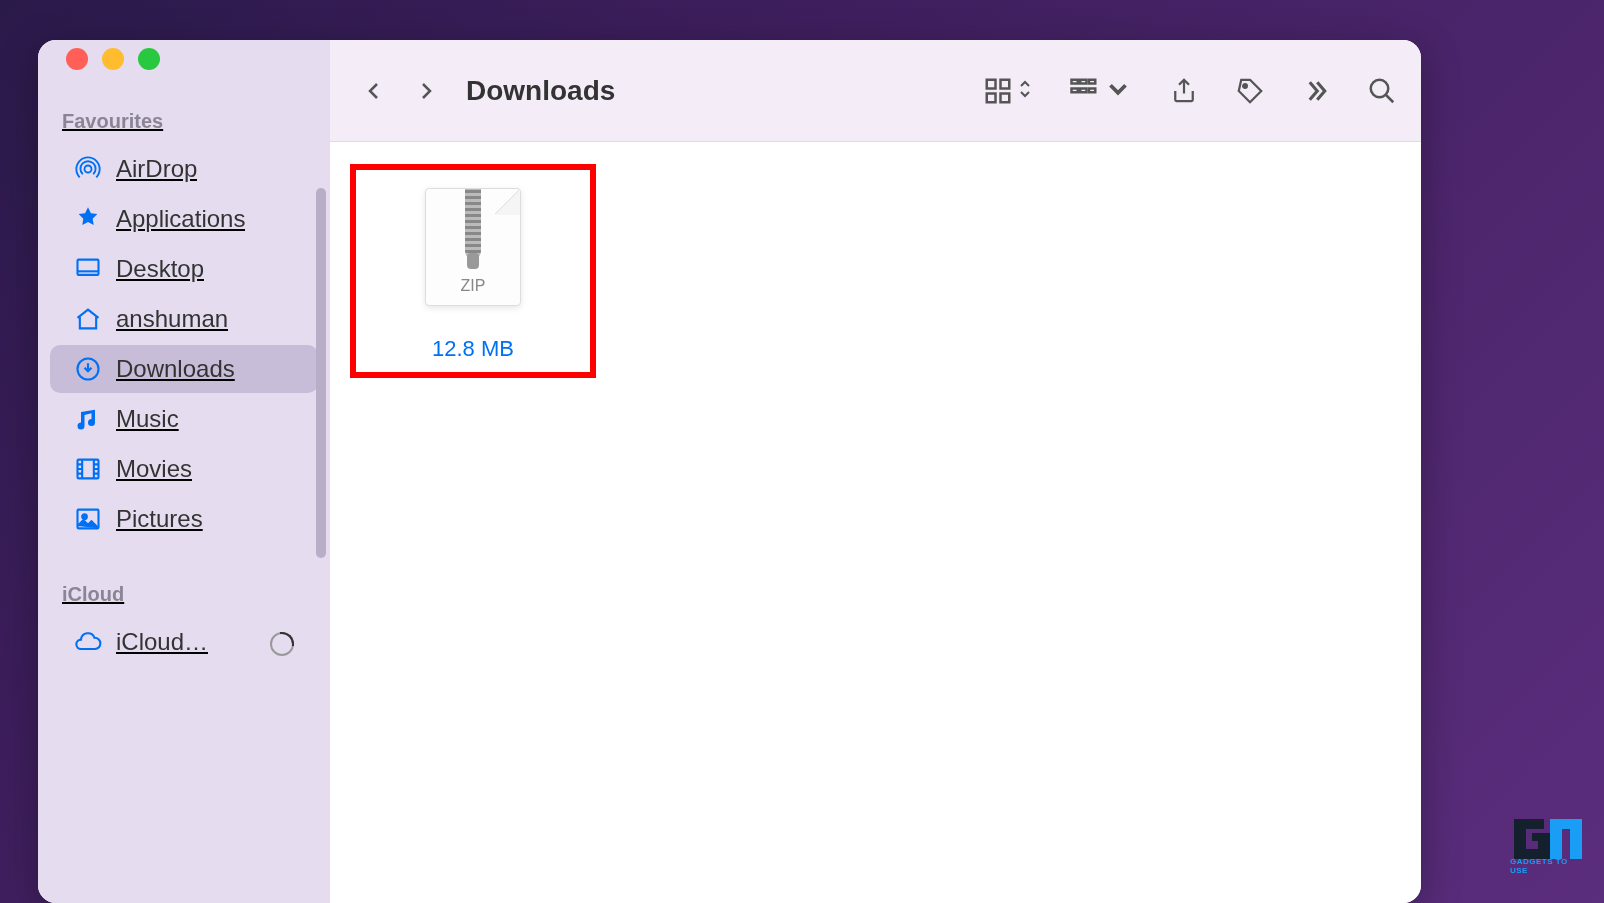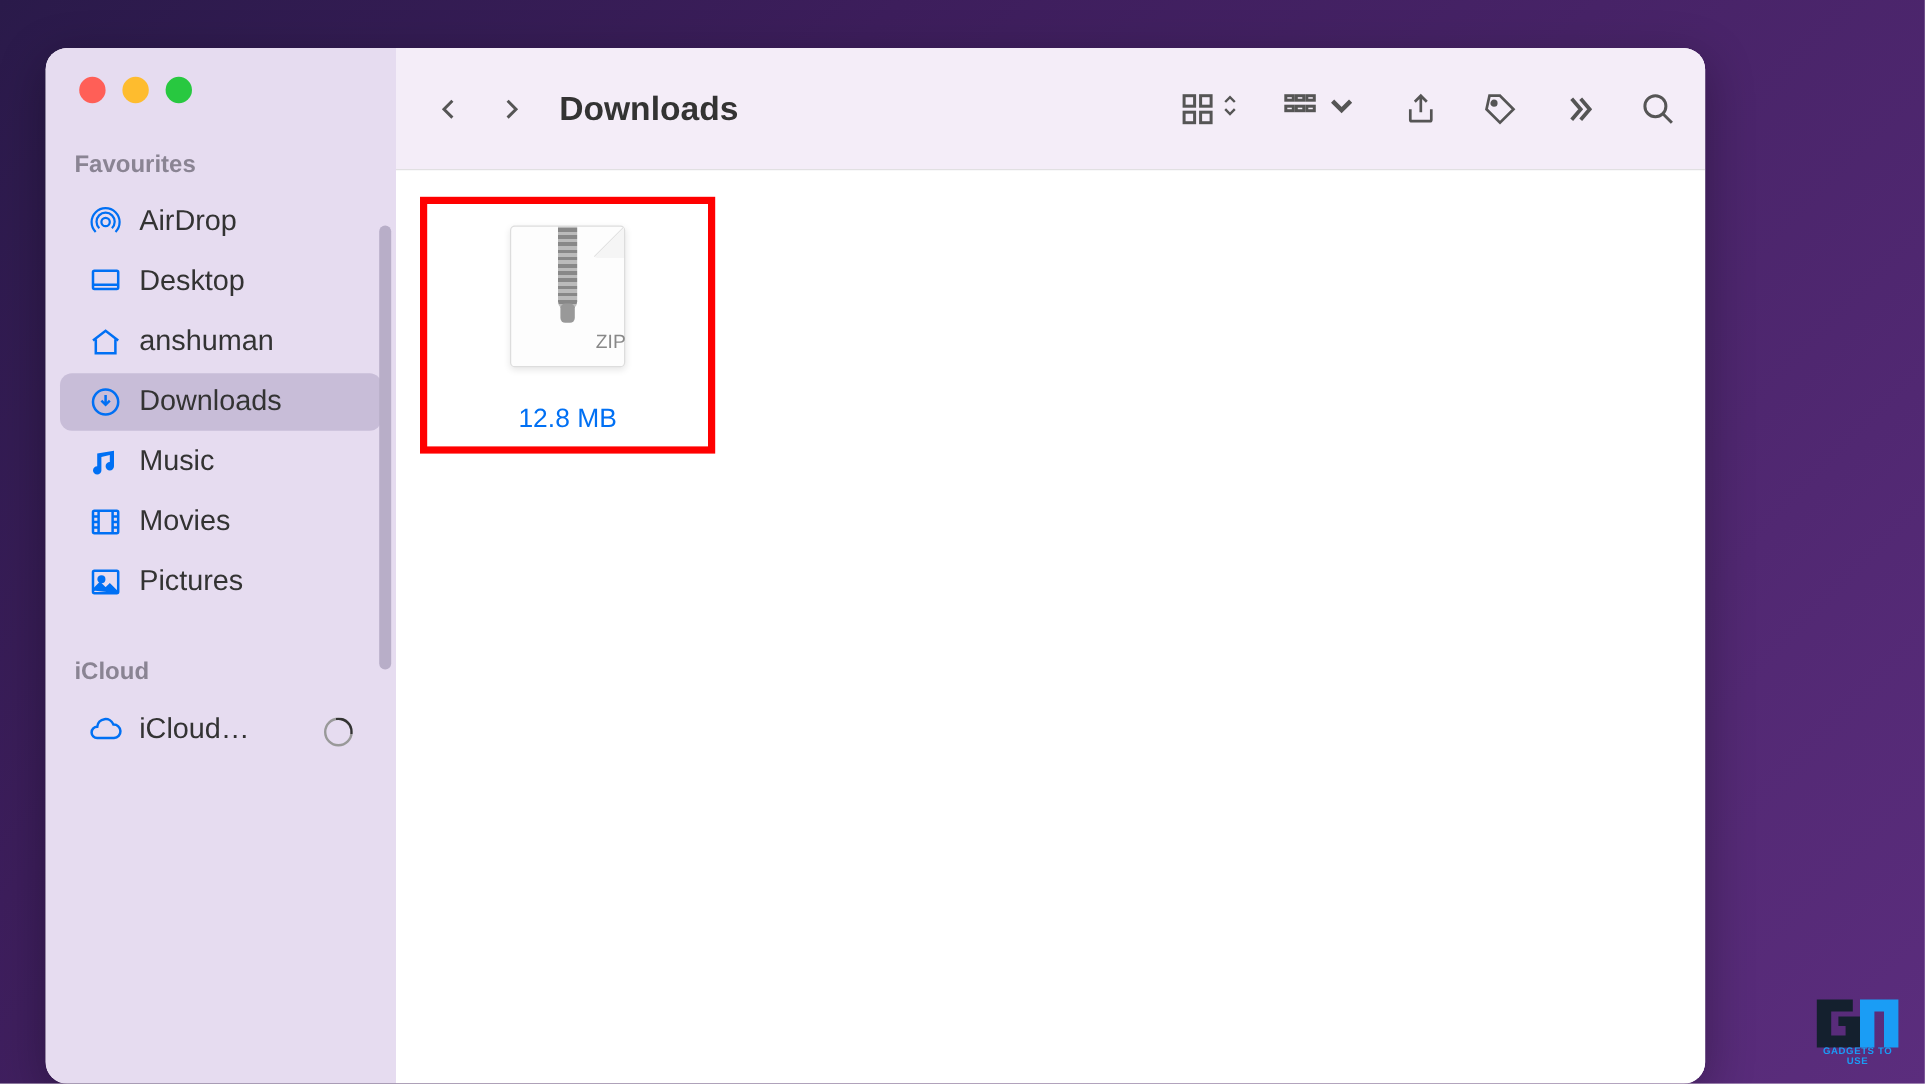--- a/index.html
+++ b/index.html
@@ -19,22 +19,23 @@
       height: 863px;
       background: #fff;
       border-radius: 18px;
       display: flex;
       overflow: hidden;
       box-shadow: 0 10px 40px rgba(0,0,0,0.3);
     }
     .sidebar {
       width: 292px;
       background: #e6dcf0;
-      padding: 24px 0 0 0;
+      padding: 8px 0 0 0;
       position: relative;
+      text-decoration: underline;
     }
     .traffic-lights {
       display: flex;
       gap: 14px;
       padding-left: 28px;
       margin-bottom: 40px;
     }
     .traffic-light {
       width: 22px;
       height: 22px;
@@ -160,21 +161,20 @@
     }
     .zip-icon {
       width: 96px;
       height: 118px;
       background: #fdfdfd;
       border: 1px solid #ddd;
       border-radius: 4px;
       position: relative;
       box-shadow: 0 2px 6px rgba(0,0,0,0.1);
       margin-bottom: 14px;
-      padding-left: 36px;
     }
     .zip-icon::before {
       content: '';
       position: absolute;
       top: 0;
       right: 0;
       width: 26px;
       height: 26px;
       background: linear-gradient(135deg, transparent 48%, #e0e0e0 50%, #f5f5f5 52%);
       border-bottom-left-radius: 4px;
@@ -215,25 +215,24 @@
       text-align: center;
       line-height: 1.35;
     }
     .file-size {
       font-size: 22px;
       color: #0070f4;
       margin-top: 16px;
     }
     .watermark {
       position: absolute;
-      bottom: 14px;
+      bottom: 28px;
       right: 18px;
       width: 76px;
       height: 64px;
-      text-align: center;
     }
     .watermark-text {
       position: absolute;
       bottom: 0;
       right: 0;
       font-size: 8px;
       color: #1a9df5;
       font-weight: 700;
       letter-spacing: 0.5px;
     }
@@ -254,20 +253,26 @@
     <div class="sidebar-item">
       <svg class="sidebar-icon" viewBox="0 0 24 24" fill="none" stroke="currentColor" stroke-width="1.6">
           <circle cx="12" cy="12" r="3"></circle>
           <path d="M7.5 16.5a6.5 6.5 0 1 1 9 0"></path>
           <path d="M4.9 19.1a10 10 0 1 1 14.2 0"></path>
         </svg>
       <span class="sidebar-item-label">AirDrop</span>
     </div>
 
 
+    <div class="sidebar-item">
+      <svg class="sidebar-icon" viewBox="0 0 24 24" fill="currentColor">
+          <path d="M12 2l2.5 5 5.5.8-4 3.9.9 5.5L12 14.6 7.1 17.2 8 11.7l-4-3.9L9.5 7z"></path>
+        </svg>
+      <span class="sidebar-item-label">Applications</span>
+    </div>
 
     <div class="sidebar-item">
       <svg class="sidebar-icon" viewBox="0 0 24 24" fill="none" stroke="currentColor" stroke-width="1.8">
           <rect x="3" y="4" width="18" height="13" rx="1"></rect>
           <path d="M3 14h18"></path>
         </svg>
       <span class="sidebar-item-label">Desktop</span>
     </div>
 
     <div class="sidebar-item">

